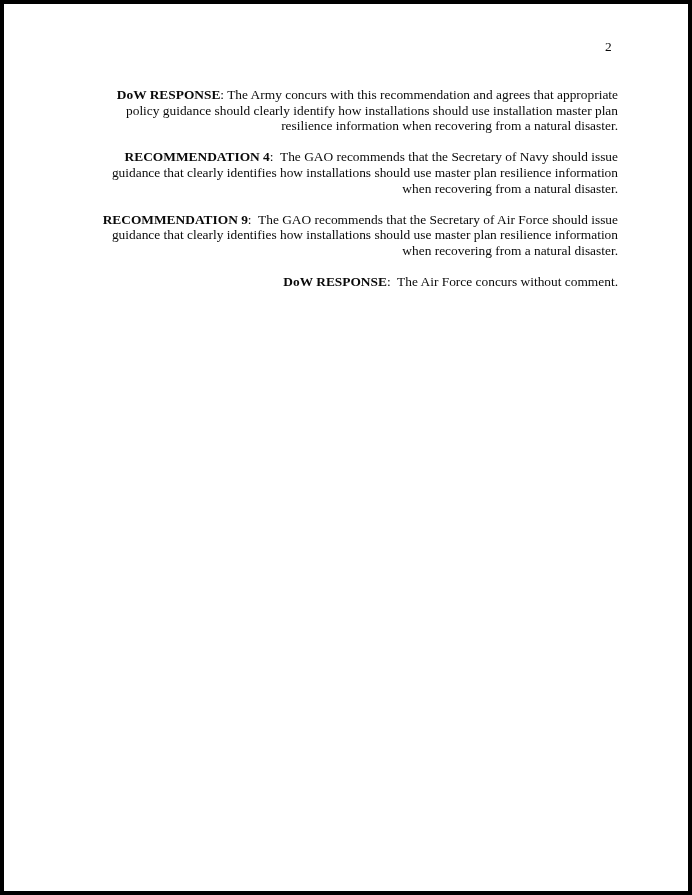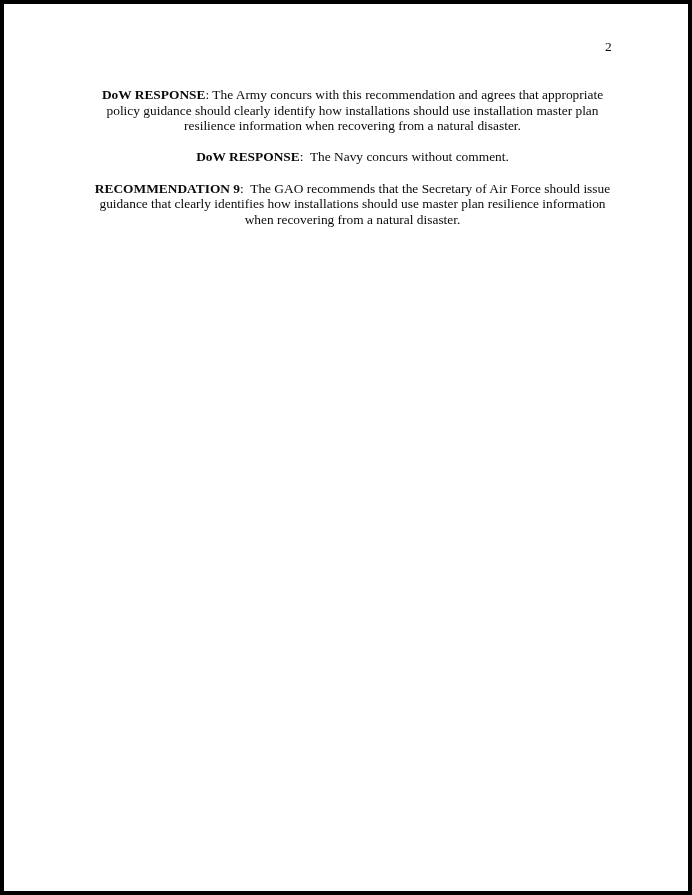--- a/index.html
+++ b/index.html
@@ -29,37 +29,38 @@
     position: absolute;
     top: 83px;
     left: 83px;
     width: 531px;
     font-size: 13.4px;
     line-height: 15.6px;
   }
   .para {
     margin: 0 0 15.6px 0;
     white-space: pre-wrap;
-    text-align: center;
+    text-align: right;
   }
   .para .label {
     font-weight: bold;
   }
 </style>
 </head>
 <body>
 
 <div class="scan-page">
 
   <div class="page-number">2</div>
 
   <div class="doc-body">
 
     <p class="para"><span class="label">DoW RESPONSE</span><span>: </span><span>The Army concurs with this recommendation and agrees that appropriate policy guidance should clearly identify how installations should use installation master plan resilience information when recovering from a natural disaster.</span></p>
 
+    <p class="para"><span class="label">RECOMMENDATION 4</span><span>:  </span><span>The GAO recommends that the Secretary of Navy should issue guidance that clearly identifies how installations should use master plan resilience information when recovering from a natural disaster.</span></p>
 
-    <p class="para"><span class="label">DoW RESPONSE</span><span>:  </span><span>The Navy concurs without comment.</span></p>
 
     <p class="para"><span class="label">RECOMMENDATION 9</span><span>:  </span><span>The GAO recommends that the Secretary of Air Force should issue guidance that clearly identifies how installations should use master plan resilience information when recovering from a natural disaster.</span></p>
 
+    <p class="para"><span class="label">DoW RESPONSE</span><span>:  </span><span>The Air Force concurs without comment.</span></p>
 
   </div>
 </div>
 
 </body></html>

